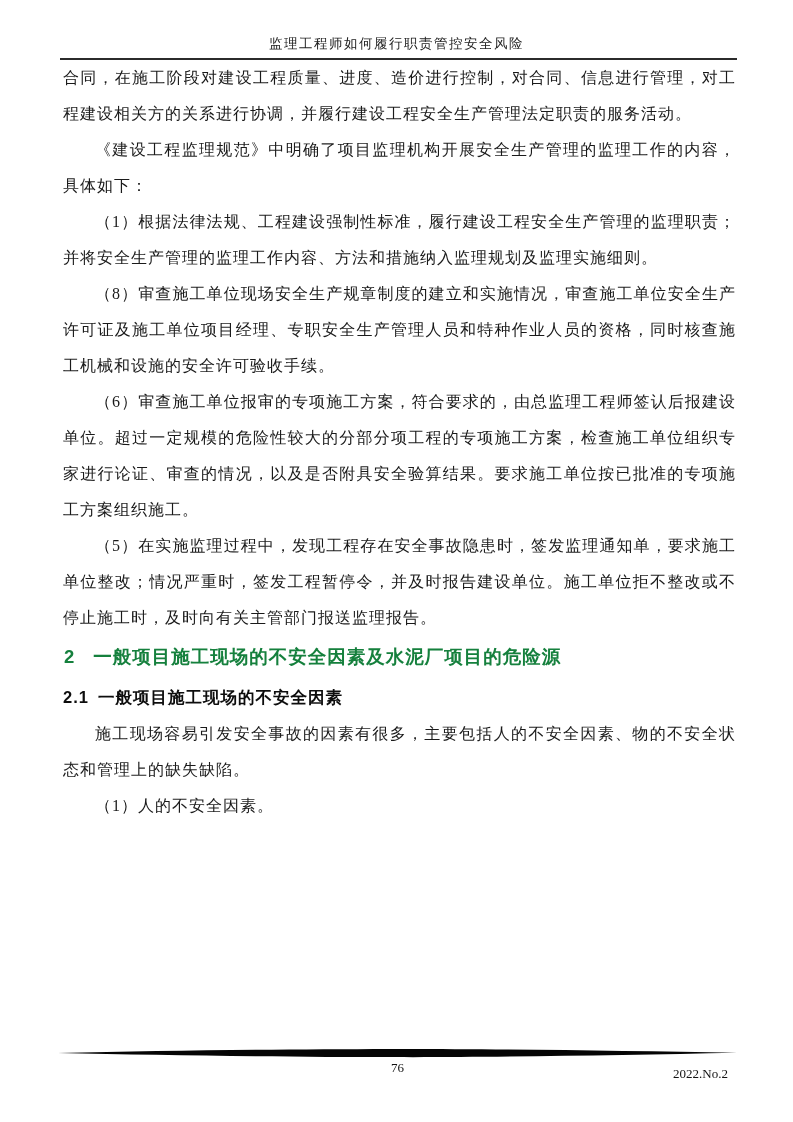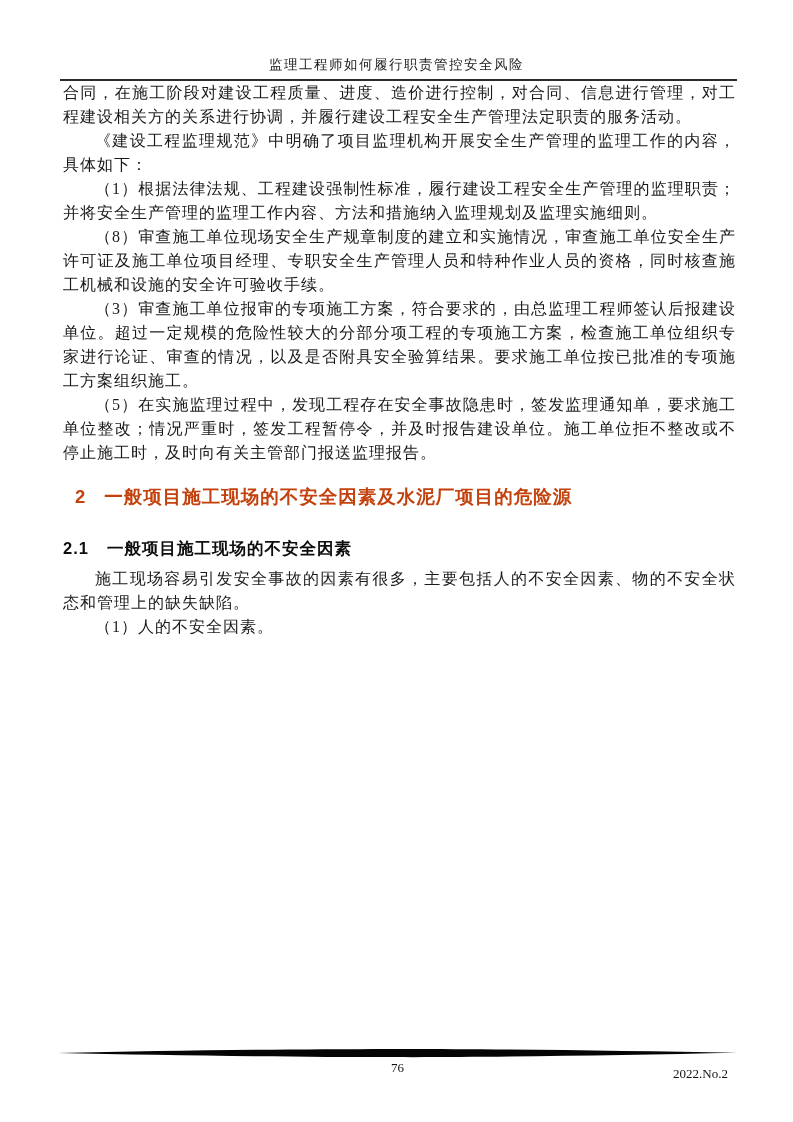--- a/index.html
+++ b/index.html
@@ -13,21 +13,21 @@
     height: 1122px;
     margin: 0 auto;
     background: #ffffff;
     overflow: hidden;
     font-family: "Liberation Serif", "DejaVu Serif", serif;
     color: #1a1a1a;
   }
 
   
   .running-header {
-    padding-top: 57px;
+    padding-top: 36px;
   }
   .running-title {
     text-align: center;
     font-size: 13.5px;
     line-height: 16px;
     letter-spacing: 1.5px;
     color: #222222;
   }
   .header-rule {
     margin: 6px 56px 0 60px;
@@ -35,57 +35,57 @@
     background: #2b2b2b;
   }
 
   
   .doc-body {
     margin: 0 57px 0 63px;
   }
   .para {
     margin: 0;
     font-size: 16px;
-    line-height: 24px;
+    line-height: 36px;
     letter-spacing: 1px;
     text-align: justify;
     text-justify: inter-character;
     text-indent: 2em;
   }
   .para.no-indent {
     text-indent: 0;
   }
 
   .section-heading {
-    margin: 12px;
+    margin: 1px;
     font-family: "Liberation Sans", "DejaVu Sans", sans-serif;
     font-weight: bold;
     font-size: 18.5px;
     line-height: 40px;
     letter-spacing: 1px;
-    color: #c2410c;
+    color: #15803d;
     white-space: nowrap;
   }
   .section-heading .sec-num {
     display: inline-block;
     margin-right: 18px;
   }
   .subsection-heading {
     margin: 0;
     font-family: "Liberation Sans", "DejaVu Sans", sans-serif;
     font-weight: bold;
     font-size: 16.5px;
     line-height: 38px;
     letter-spacing: 1px;
     color: #0d0d0d;
     white-space: nowrap;
   }
   .subsection-heading .sub-num {
     display: inline-block;
-    margin-right: 18px;
+    margin-right: 9px;
   }
 
   
   .page-footer {
     position: absolute;
     left: 58px;
     right: 56px;
     top: 1048px;
   }
   .footer-divider {
@@ -120,21 +120,21 @@
   <div class="running-header">
     <div class="running-title">监理工程师如何履行职责管控安全风险</div>
     <div class="header-rule"></div>
   </div>
 
   <div class="doc-body">
     <p class="para no-indent">合同，在施工阶段对建设工程质量、进度、造价进行控制，对合同、信息进行管理，对工程建设相关方的关系进行协调，并履行建设工程安全生产管理法定职责的服务活动。</p>
     <p class="para">《建设工程监理规范》中明确了项目监理机构开展安全生产管理的监理工作的内容，具体如下：</p>
     <p class="para">（1）根据法律法规、工程建设强制性标准，履行建设工程安全生产管理的监理职责；并将安全生产管理的监理工作内容、方法和措施纳入监理规划及监理实施细则。</p>
     <p class="para">（8）审查施工单位现场安全生产规章制度的建立和实施情况，审查施工单位安全生产许可证及施工单位项目经理、专职安全生产管理人员和特种作业人员的资格，同时核查施工机械和设施的安全许可验收手续。</p>
-    <p class="para">（3）审查施工单位报审的专项施工方案，符合要求的，由总监理工程师签认后报建设单位。超过一定规模的危险性较大的分部分项工程的专项施工方案，检查施工单位组织专家进行论证、审查的情况，以及是否附具安全验算结果。要求施工单位按已批准的专项施工方案组织施工。</p>
+    <p class="para">（6）审查施工单位报审的专项施工方案，符合要求的，由总监理工程师签认后报建设单位。超过一定规模的危险性较大的分部分项工程的专项施工方案，检查施工单位组织专家进行论证、审查的情况，以及是否附具安全验算结果。要求施工单位按已批准的专项施工方案组织施工。</p>
     <p class="para">（5）在实施监理过程中，发现工程存在安全事故隐患时，签发监理通知单，要求施工单位整改；情况严重时，签发工程暂停令，并及时报告建设单位。施工单位拒不整改或不停止施工时，及时向有关主管部门报送监理报告。</p>
 
     <h1 class="section-heading">
       <span class="sec-num">2</span><span class="sec-title">一般项目施工现场的不安全因素及水泥厂项目的危险源</span>
     </h1>
 
     <h2 class="subsection-heading">
       <span class="sub-num">2.1</span><span class="sub-title">一般项目施工现场的不安全因素</span>
     </h2>
 

